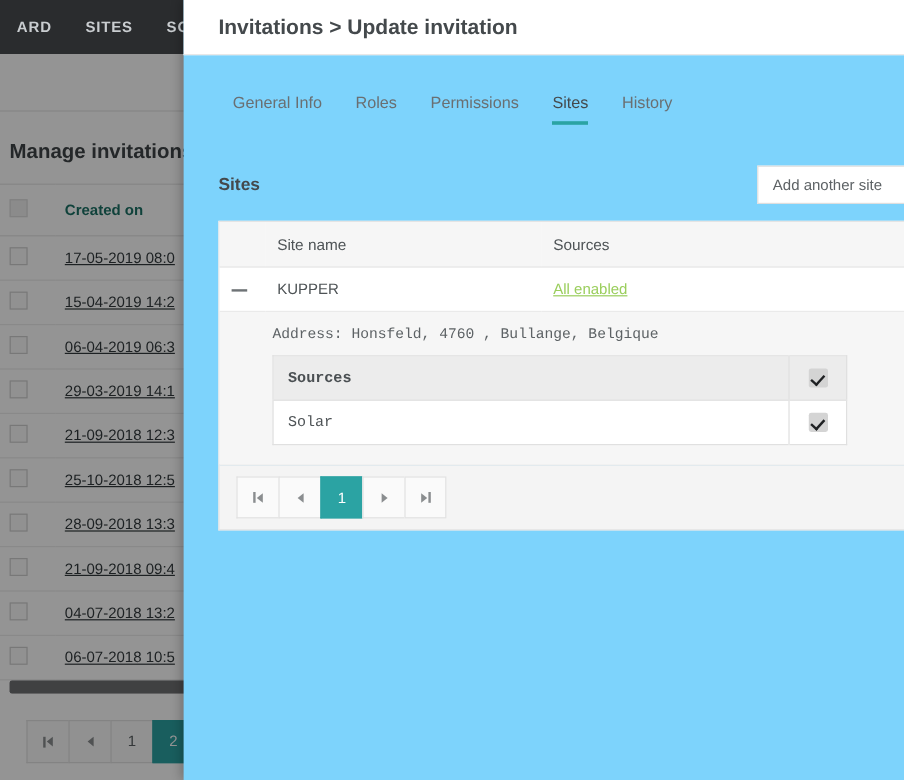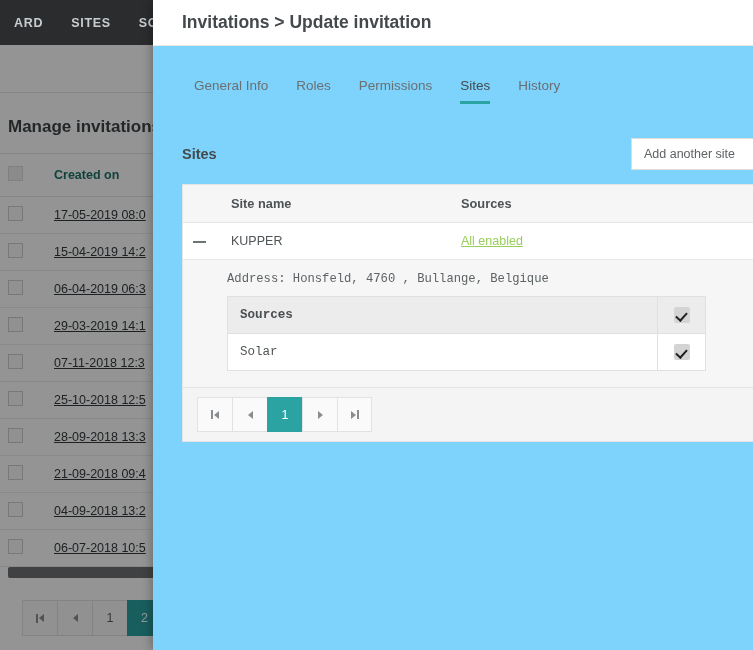--- a/index.html
+++ b/index.html
@@ -230,21 +230,21 @@
   }
   .sites-table {
     width: 100%;
     border-collapse: collapse;
     table-layout: fixed;
   }
   .sites-table th {
     background: #f6f6f6;
     text-align: left;
     font-size: 12.8px;
-    font-weight: bold;
+    font-weight: normal;
     color: #4e5356;
     padding: 11px 10px;
     border-bottom: 1px solid #e4e4e4;
   }
   .sites-table th.c-exp { width: 38px; }
   .sites-table th.c-name { width: 230px; }
   .sites-table th.c-del { width: 62px; }
   .sites-table td {
     padding: 10px;
     font-size: 12.5px;
@@ -450,37 +450,37 @@
           <tr>
             <td class="col-chk"><span class="bg-check"></span></td>
             <td><span class="bg-link">06-04-2019 06:3</span></td>
           </tr>
           <tr>
             <td class="col-chk"><span class="bg-check"></span></td>
             <td><span class="bg-link">29-03-2019 14:1</span></td>
           </tr>
           <tr>
             <td class="col-chk"><span class="bg-check"></span></td>
-            <td><span class="bg-link">07-11-2018 12:3</span></td>
+            <td><span class="bg-link">21-09-2018 12:3</span></td>
           </tr>
           <tr>
             <td class="col-chk"><span class="bg-check"></span></td>
             <td><span class="bg-link">25-10-2018 12:5</span></td>
           </tr>
           <tr>
             <td class="col-chk"><span class="bg-check"></span></td>
             <td><span class="bg-link">28-09-2018 13:3</span></td>
           </tr>
           <tr>
             <td class="col-chk"><span class="bg-check"></span></td>
             <td><span class="bg-link">21-09-2018 09:4</span></td>
           </tr>
           <tr>
             <td class="col-chk"><span class="bg-check"></span></td>
-            <td><span class="bg-link">04-09-2018 13:2</span></td>
+            <td><span class="bg-link">04-07-2018 13:2</span></td>
           </tr>
           <tr>
             <td class="col-chk"><span class="bg-check"></span></td>
             <td><span class="bg-link">06-07-2018 10:5</span></td>
           </tr>
         </tbody>
       </table>
 
       <div class="bg-hscroll">
         <div class="thumb"></div>

